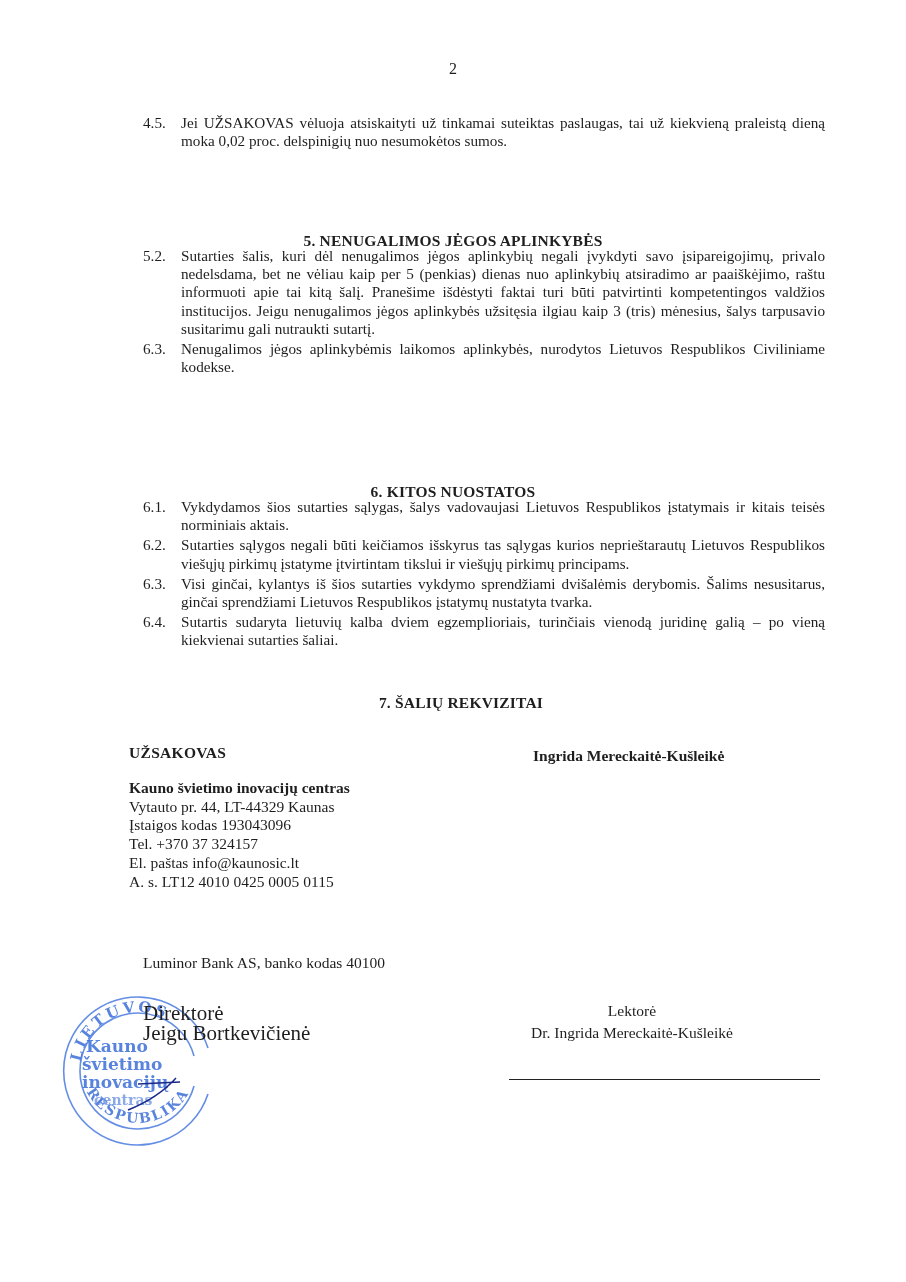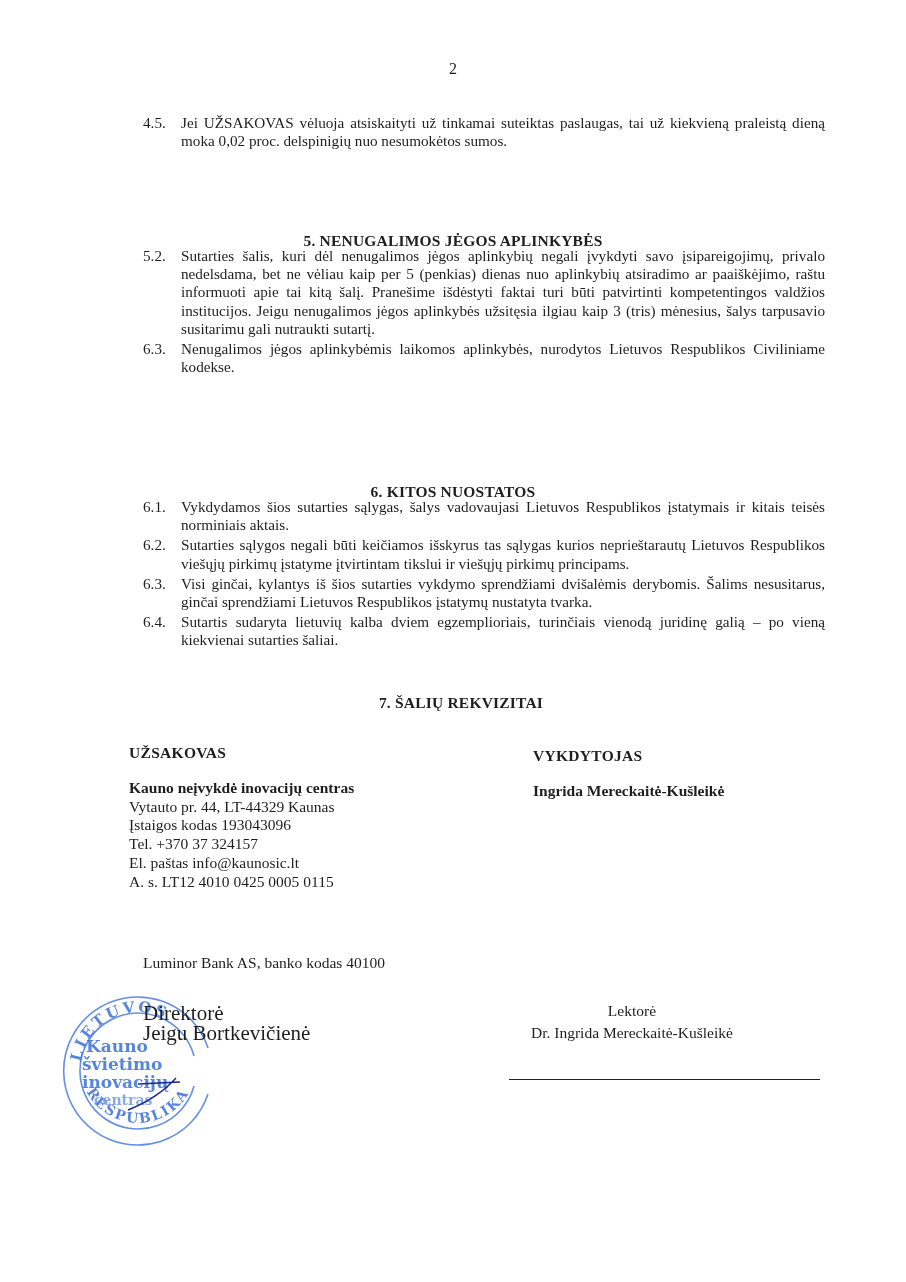--- a/index.html
+++ b/index.html
@@ -73,30 +73,29 @@
     <span class="txt">Sutartis sudaryta lietuvių kalba dviem egzemplioriais, turinčiais vienodą juridinę galią – po vieną kiekvienai sutarties šaliai.</span>
   </div>
 </div>
 
 <div class="t7">
     <h3 class="section-title">7. ŠALIŲ REKVIZITAI</h3>
   </div>
 
 <div class="party-left">
   <div class="party-role">UŽSAKOVAS</div>
-  <div class="bold">Kauno neįvykdė inovacijų centras</div>
+  <div class="bold">Kauno švietimo inovacijų centras</div>
   <div>Vytauto pr. 44, LT-44329 Kaunas</div>
   <div>Įstaigos kodas 193043096</div>
   <div>Tel. +370 37 324157</div>
   <div>El. paštas info@kaunosic.lt</div>
   <div>A. s. LT12 4010 0425 0005 0115</div>
 </div>
 
 <div class="party-right">
-  <div class="party-role">VYKDYTOJAS</div>
   <div class="bold">Ingrida Mereckaitė-Kušleikė</div>
 </div>
 
 <div class="bank">Luminor Bank AS, banko kodas 40100</div>
 
 <svg class="stamp" viewBox="0 0 160 160">
   <defs>
     <path id="arcTop" d="M 22 80 A 58 58 0 0 1 138 80"></path>
     <path id="arcBot" d="M 26 96 A 58 58 0 0 0 134 96"></path>
   </defs>

